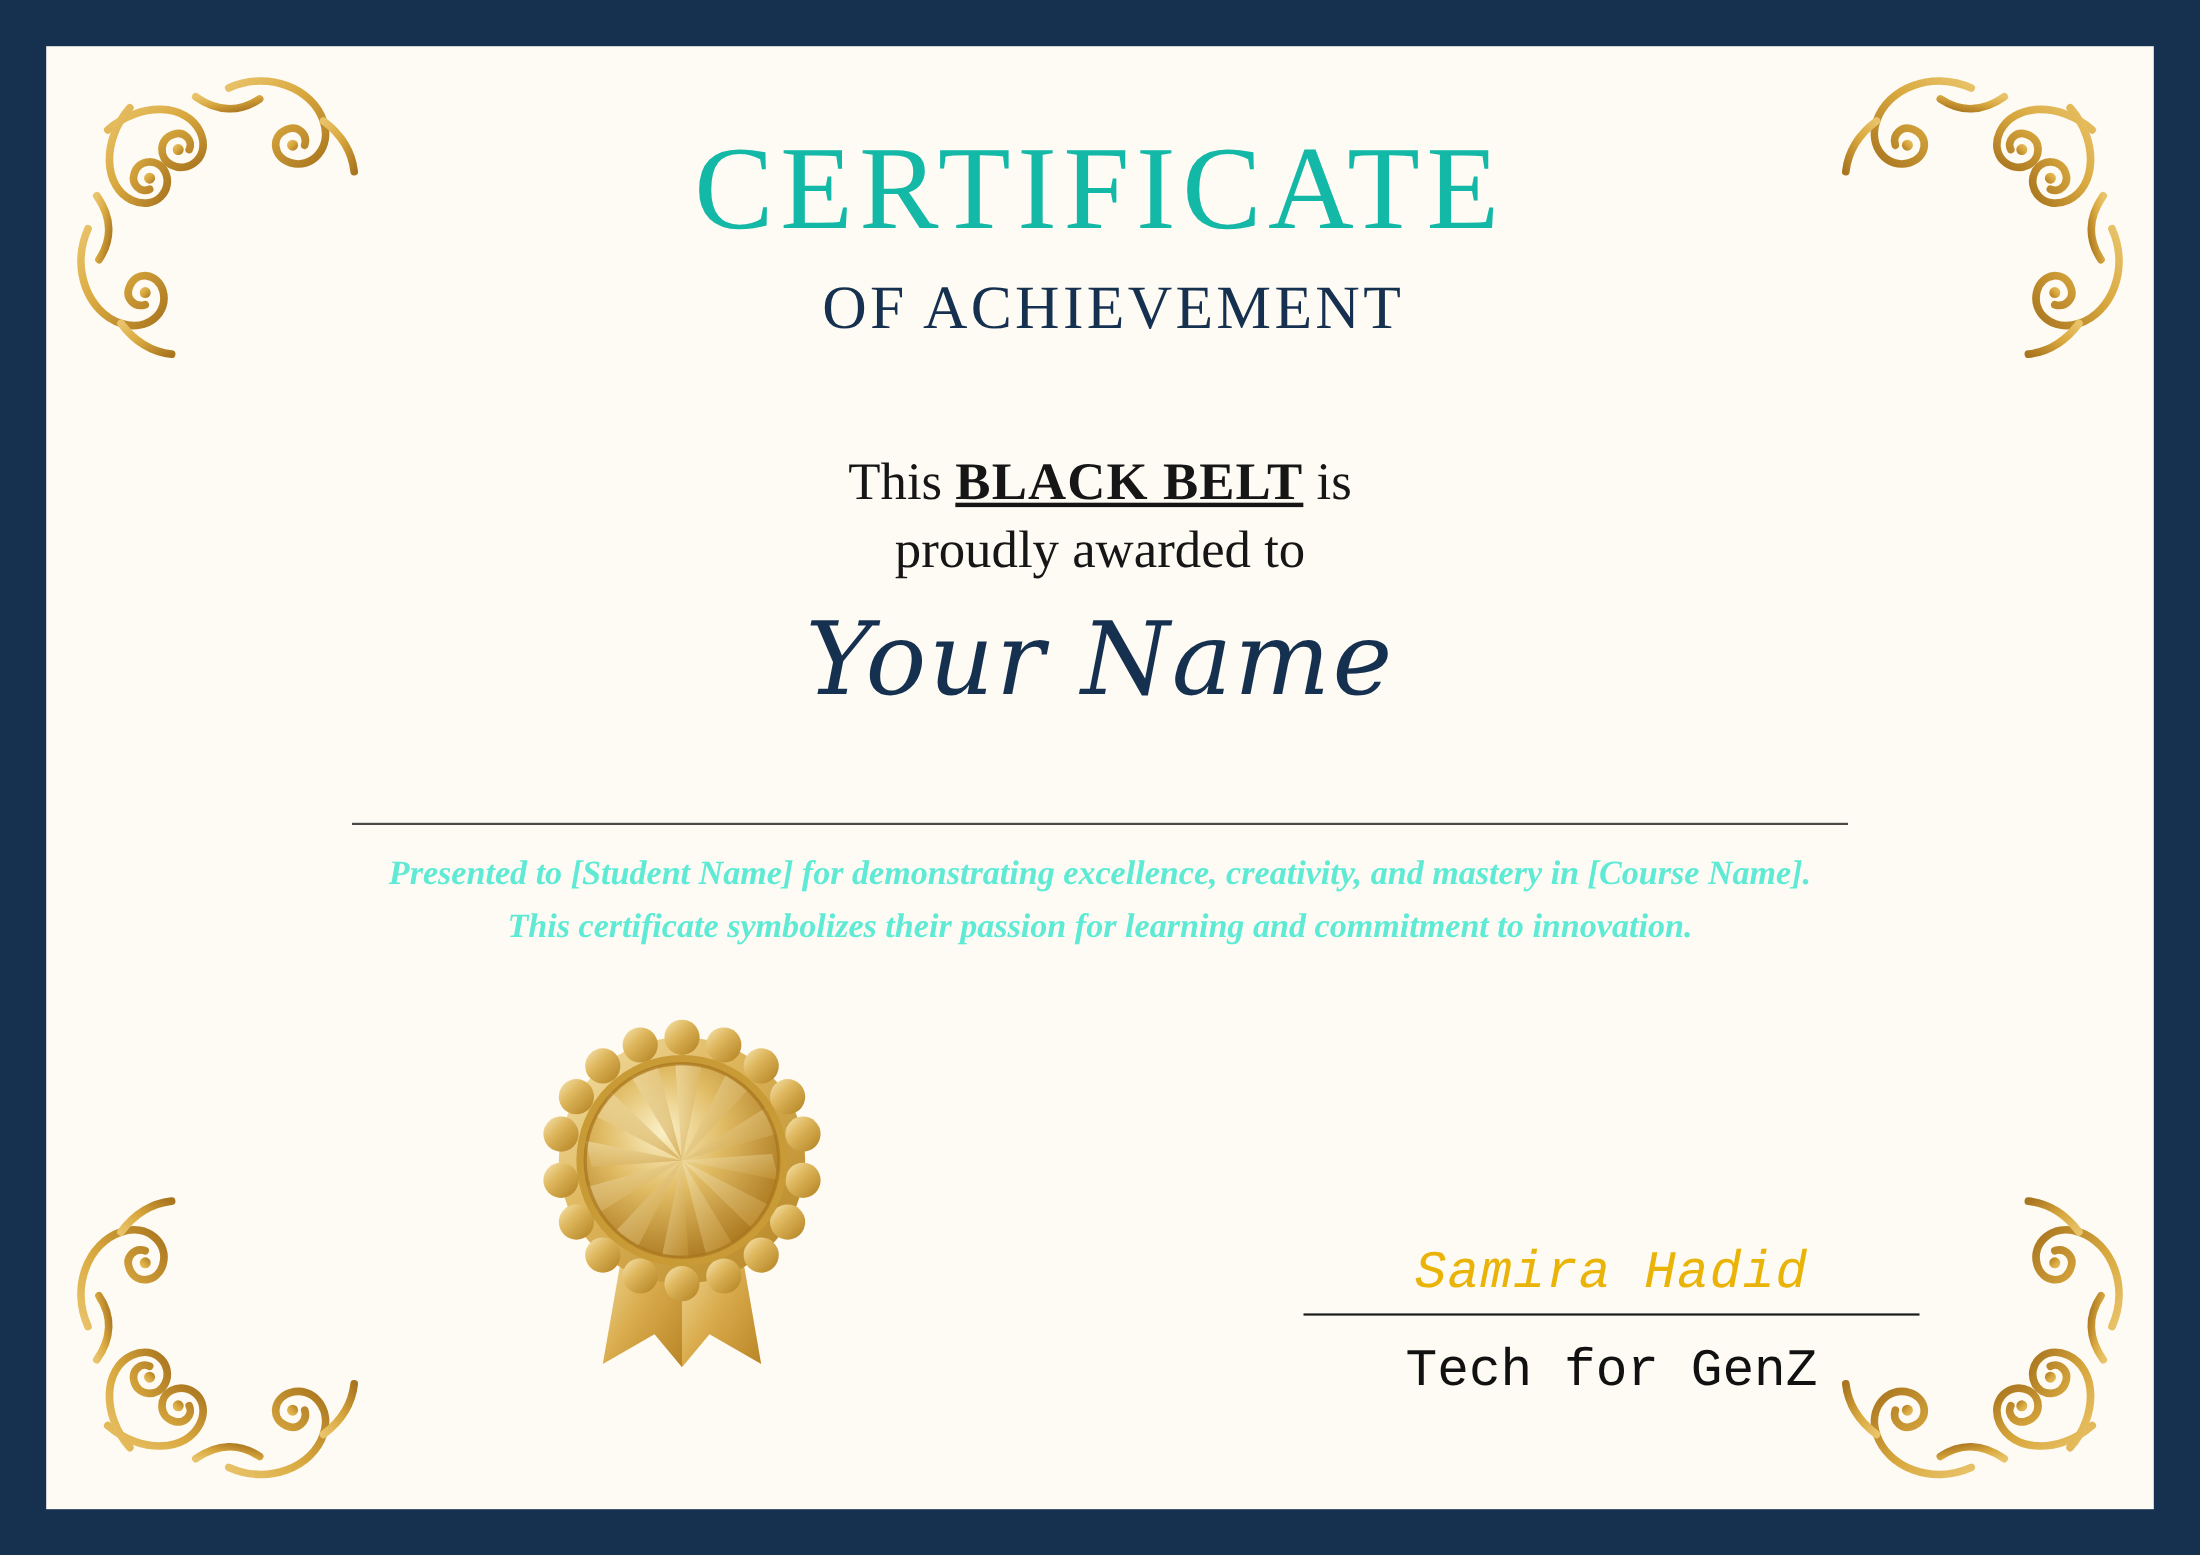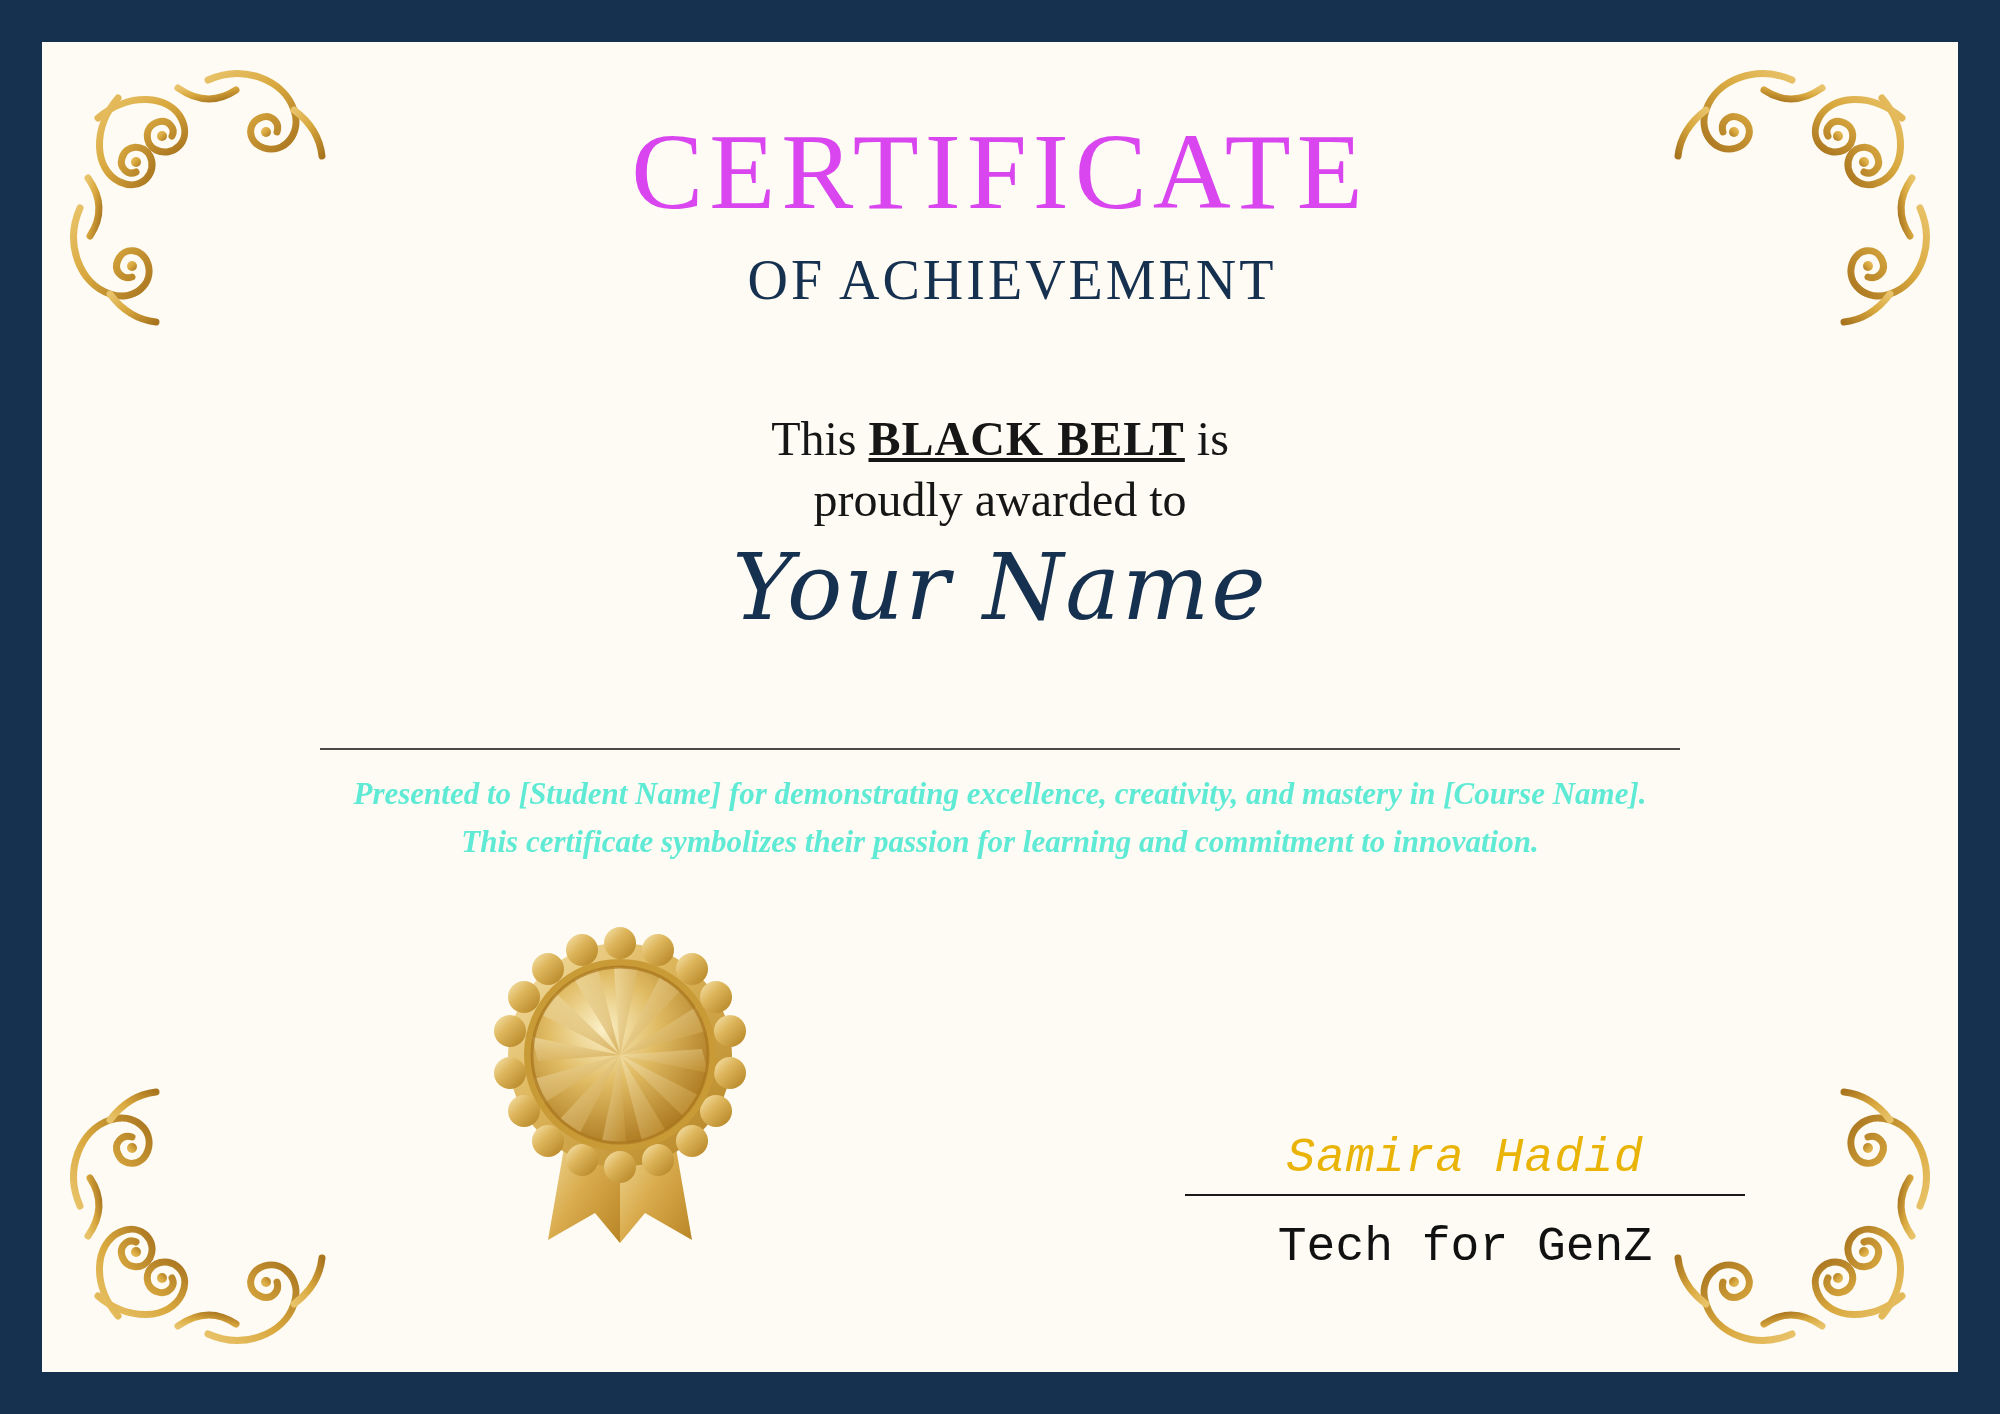--- a/index.html
+++ b/index.html
@@ -60,21 +60,21 @@
   .title-block {
     position: absolute;
     left: 0; right: 0;
     top: 118px;
     text-align: center;
   }
   .cert-title {
     font-family: "Liberation Serif", serif;
     font-size: 108px;
     letter-spacing: 6px;
-    color: #d946ef;
+    color: #14b8a6;
     font-weight: 400;
     line-height: 1;
     margin: 0;
     font-variant: small-caps;
     text-transform: uppercase;
   }
   .cert-subtitle {
     font-family: "Liberation Serif", serif;
     font-size: 56px;
     letter-spacing: 3px;
@@ -102,21 +102,21 @@
     font-weight: bold;
     text-decoration: underline;
     letter-spacing: 1px;
   }
 
   .recipient-name {
     font-family: "DejaVu Serif", serif;
     font-style: italic;
     font-size: 92px;
     color: #16304f;
-    margin-top: 4px;
+    margin-top: 16px;
     letter-spacing: 2px;
     line-height: 1.15;
   }
 
   
   .divider {
     position: absolute;
     left: 320px;
     width: 1360px;
     top: 748px;

